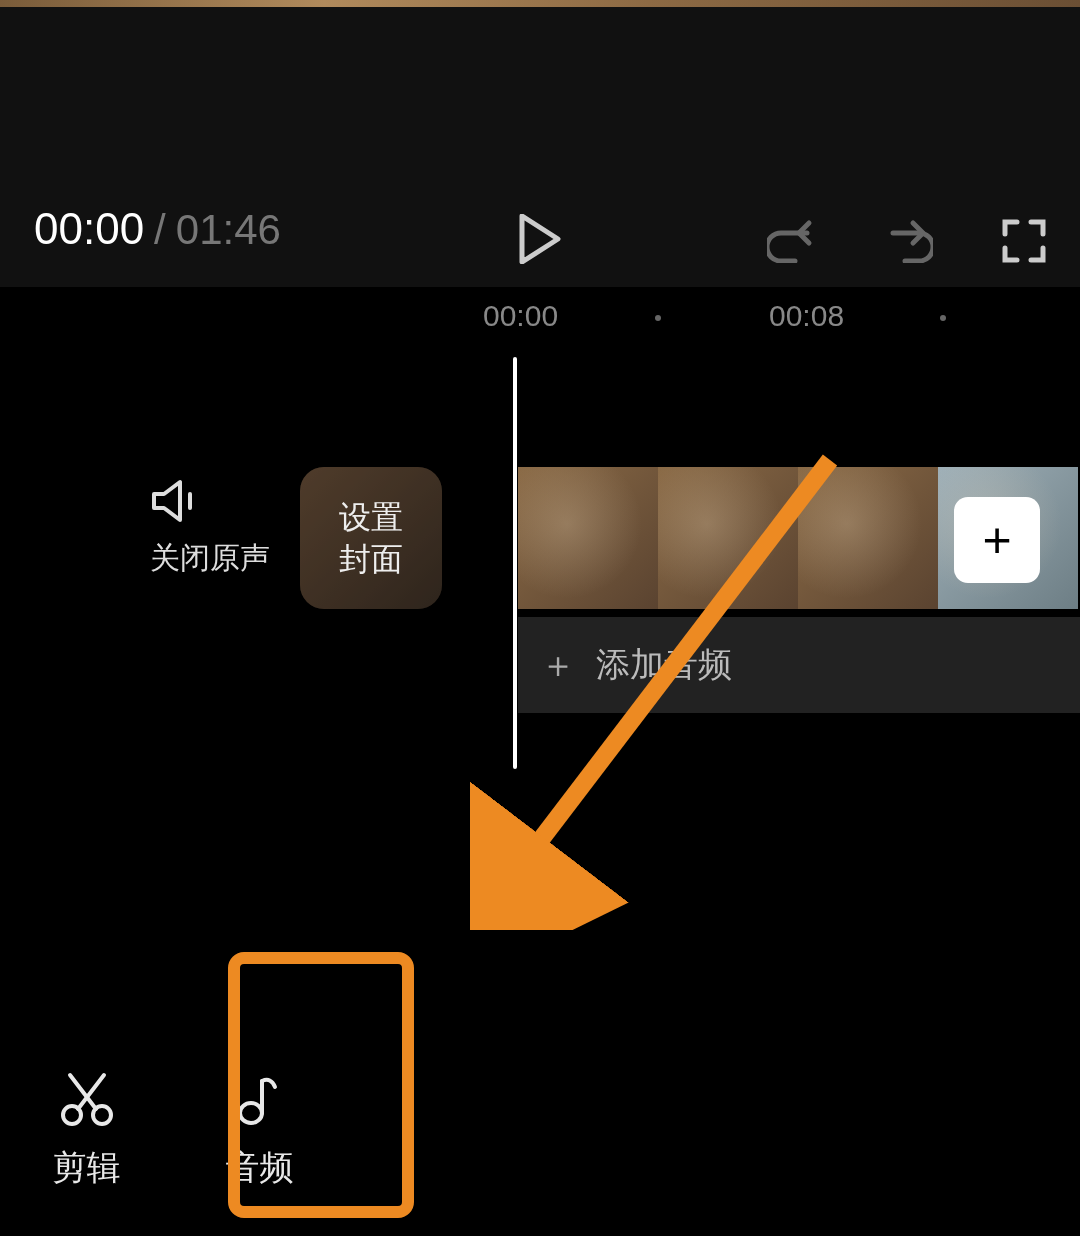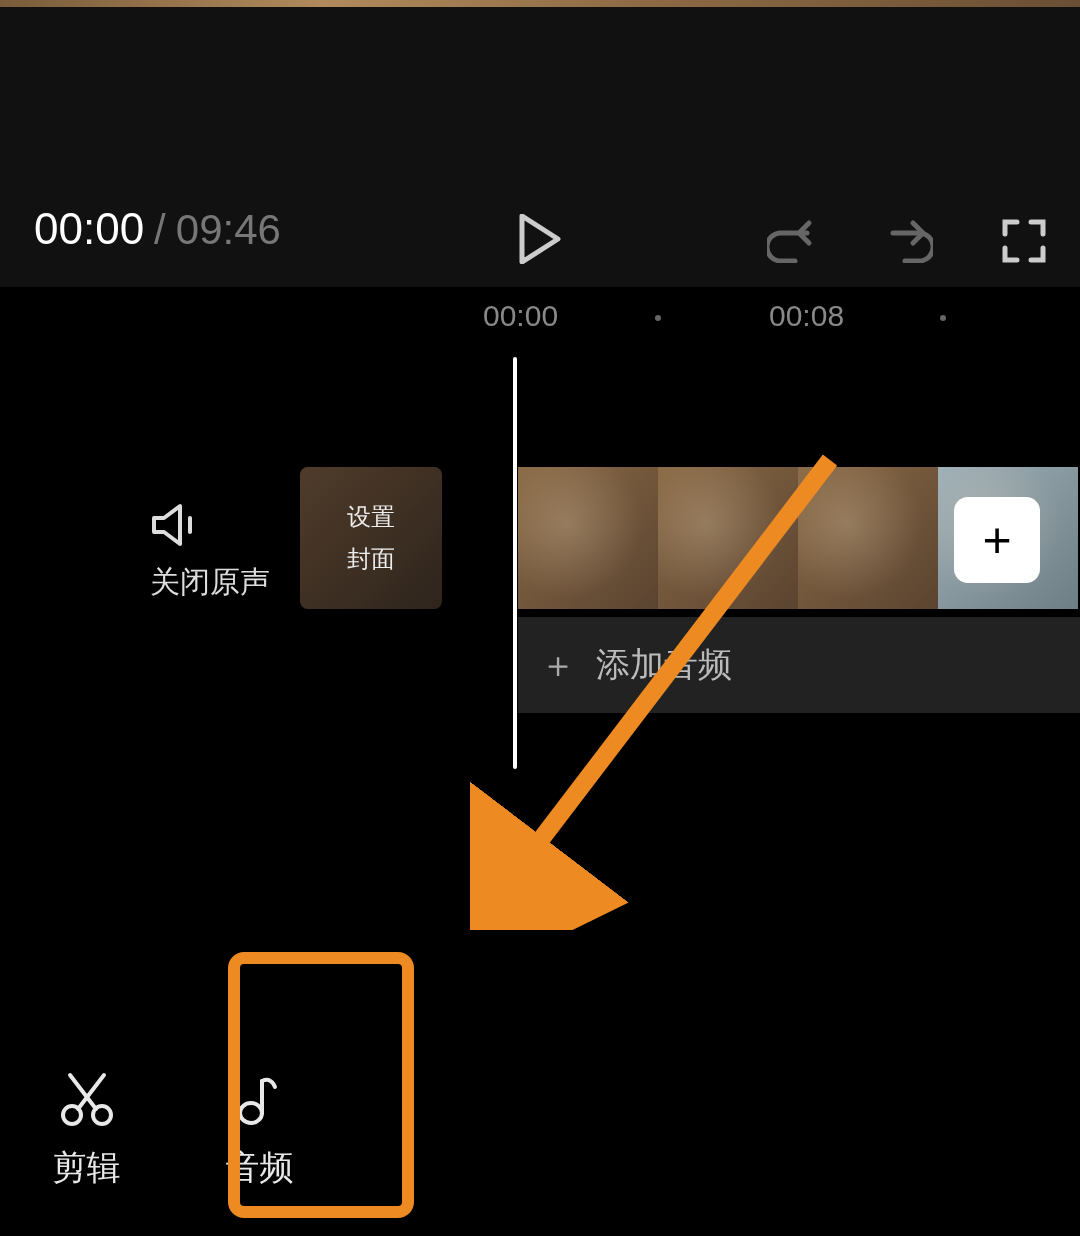--- a/index.html
+++ b/index.html
@@ -14,24 +14,24 @@
   .ctrl-right { position:absolute; right:28px; bottom:18px; display:flex; gap:60px; align-items:center; }
   .icon-btn { width:56px; height:56px; display:flex; align-items:center; justify-content:center; cursor:pointer; }
 
   .ruler { width:100%; height:60px; position:relative; background:#000; }
   .ruler-label { position:absolute; top:12px; color:#888; font-size:30px; }
   .ruler-dot { position:absolute; top:28px; width:6px; height:6px; border-radius:50%; background:#666; }
 
   .timeline-zone { width:100%; height:548px; background:#000; position:relative; }
   .playhead { position:absolute; left:513px; top:10px; width:4px; height:412px; background:#fff; border-radius:2px; z-index:10; }
 
-  .mute-ctrl { position:absolute; left:150px; top:155px; text-align:center; cursor:pointer; }
+  .mute-ctrl { position:absolute; left:150px; top:131px; text-align:center; cursor:pointer; }
   .mute-label { margin-top:14px; font-size:30px; color:#ddd; }
 
-  .cover-btn { position:absolute; left:300px; top:120px; width:142px; height:142px; border-radius:8px; background:linear-gradient(135deg,#6a5039,#3e3126); display:flex; flex-direction:column; align-items:center; justify-content:center; color:#eee; font-size:24px; line-height:42px; cursor:pointer; overflow:hidden; }
+  .cover-btn { position:absolute; left:300px; top:120px; width:142px; height:142px; border-radius:24px; background:linear-gradient(135deg,#6a5039,#3e3126); display:flex; flex-direction:column; align-items:center; justify-content:center; color:#eee; font-size:32px; line-height:42px; cursor:pointer; overflow:hidden; }
   .cover-btn::after{content:"";position:absolute;inset:0;background:rgba(0,0,0,.25);}
   .cover-btn span{position:relative;z-index:1;}
 
   .clip-track { position:absolute; left:518px; top:120px; right:0; height:142px; display:flex; }
   .clip-frame { flex:0 0 140px; height:100%; background:linear-gradient(135deg,#8a6a46,#5a4330); position:relative; overflow:hidden; }
   .clip-frame::before{content:"";position:absolute;inset:0;background:radial-gradient(circle at 35% 40%,rgba(240,220,190,.25),transparent 60%);}
   .clip-frame:nth-child(4){background:linear-gradient(135deg,#9fb0b8,#6d7e85);}
   .add-clip { position:absolute; right:40px; top:150px; width:86px; height:86px; background:#fff; border-radius:14px; display:flex; align-items:center; justify-content:center; color:#000; font-size:50px; cursor:pointer; z-index:5; }
 
   .audio-track { position:absolute; left:518px; top:270px; right:0; height:96px; background:#222; display:flex; align-items:center; padding-left:22px; gap:20px; cursor:pointer; }
@@ -49,21 +49,21 @@
 </head>
 <body>
 
 <div class="preview-strip"></div>
 
 <div class="preview-area">
   <div class="time-row">
     <div class="time-text">
       <span>00:00</span>
       <span class="time-total">/</span>
-      <span class="time-total">09:46</span>
+      <span class="time-total">01:46</span>
     </div>
   </div>
   <div class="play-btn">
     <svg width="44" height="50" viewBox="0 0 44 50">
       <polygon points="4,2 40,25 4,48" fill="none" stroke="#ccc" stroke-width="5" stroke-linejoin="round"></polygon>
     </svg>
   </div>
   <div class="ctrl-right">
     <div class="icon-btn">
       <svg width="50" height="44" viewBox="0 0 50 44">

